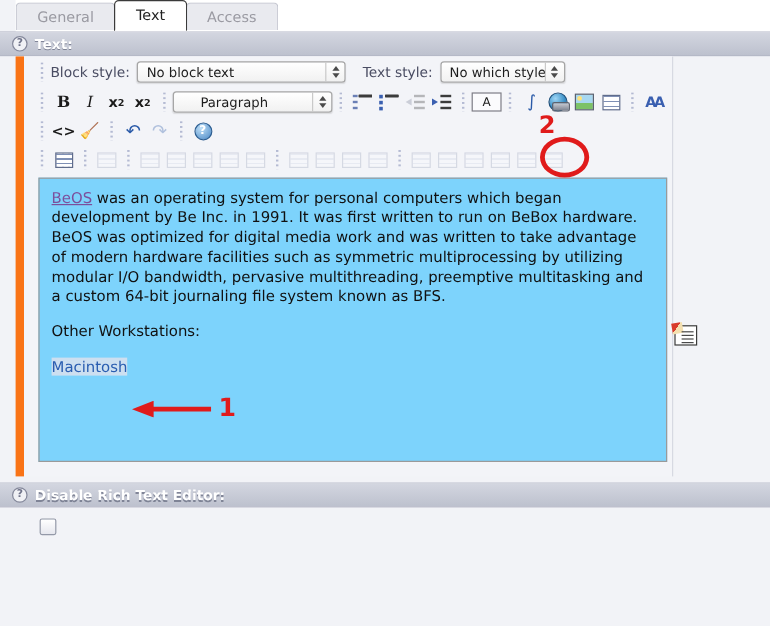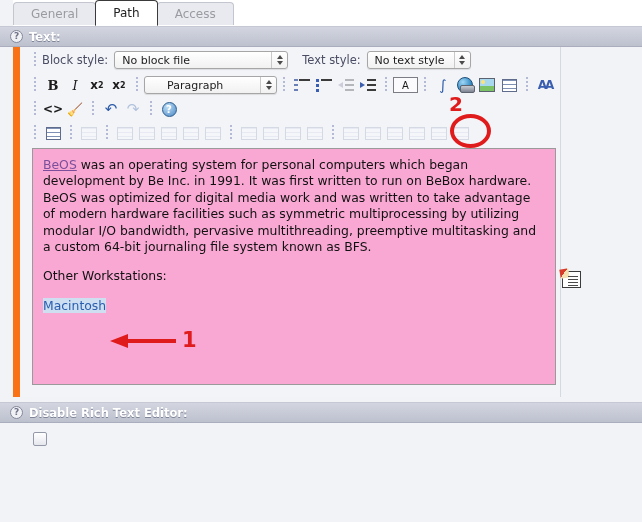--- a/index.html
+++ b/index.html
@@ -221,21 +221,21 @@
     color: #fff; font-size: 10px; font-weight: bold;
     line-height: 13px; text-align: center;
   }
   .tb-icon-sm { width: 16px; height: 13px; border: 1px solid #9aa3bb;
     background: repeating-linear-gradient(to bottom,#cfd6e8 0 1px,#fbfcff 1px 4px); }
 
   
   .iframe-box {
     margin: 3px 0 0 12px;
     width: 524px; height: 237px;
-    background: #f9a8d4;
+    background: #7dd3fc;
     border: 1px solid #9a9a9a;
     padding: 8px 10px;
     font-size: 12.4px;
     line-height: 16.4px;
     color: #111;
     overflow: hidden;
   }
   .iframe-box p { margin: 0 0 13px 0; }
   .lnk { color: #7c4f9c; text-decoration: underline; }
   .sel-text { background: #cddff0; color: #2a5db0; }
@@ -311,45 +311,45 @@
   }
 </style>
 </head>
 <body>
 
 <div class="page">
 
 
   <div class="tabbar">
     <div class="tab">General</div>
-    <div class="tab active">Path</div>
+    <div class="tab active">Text</div>
     <div class="tab">Access</div>
   </div>
 
   <div class="sec-head">
     <span class="q-icon">?</span>
     <span>Text:</span>
   </div>
 
   <div class="editor-wrap">
     <div class="editor">
 
       <div class="tb-row r1">
         <div class="sep"></div>
         <span class="tb-label">Block style:</span>
         <div class="sel sel-blockstyle">
-          <span>No block file</span>
+          <span>No block text</span>
           <span class="stepper">
               <i class="up"></i>
               <i class="dn"></i>
             </span>
         </div>
         <span class="tb-label" style="margin-left:14px;">Text style:</span>
         <div class="sel sel-textstyle">
-          <span>No text style</span>
+          <span>No which style</span>
           <span class="stepper">
               <i class="up"></i>
               <i class="dn"></i>
             </span>
         </div>
       </div>
 
       <div class="tb-row">
         <div class="sep"></div>
         <div class="btn">

